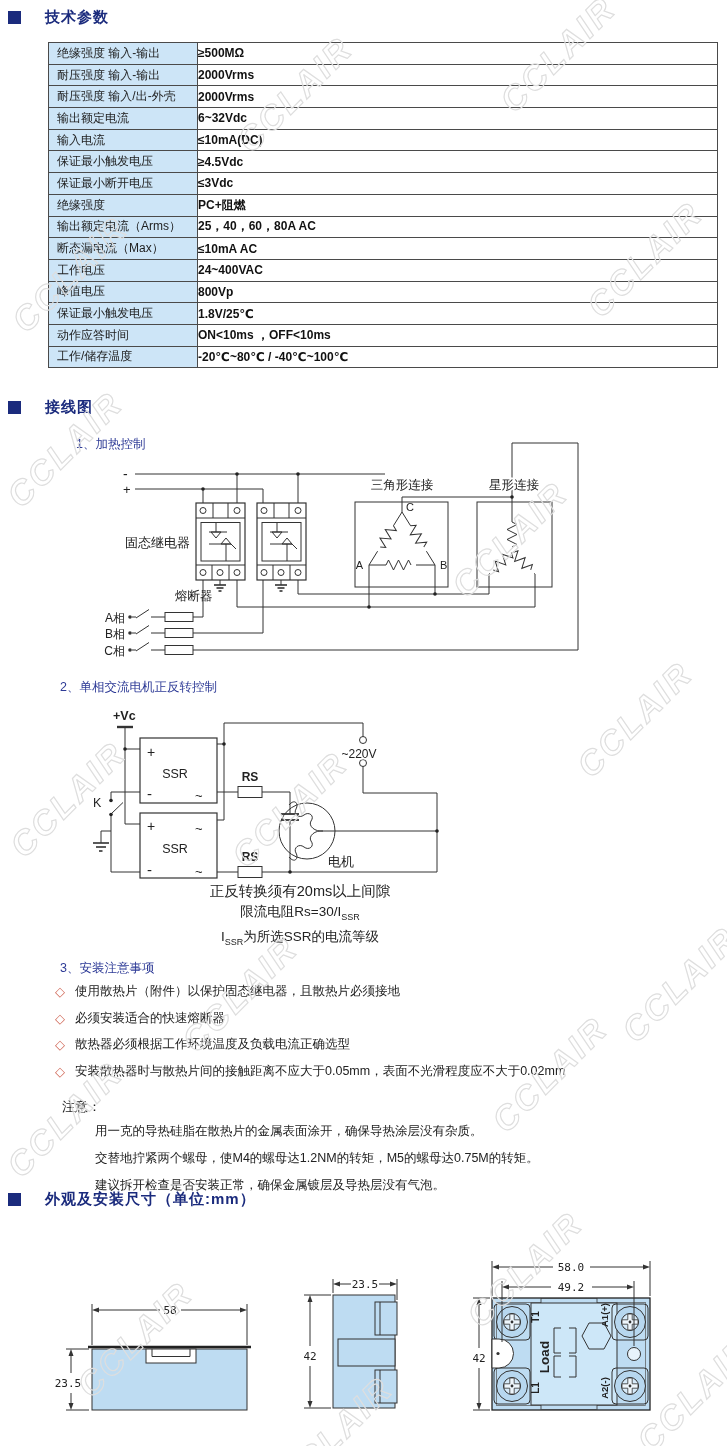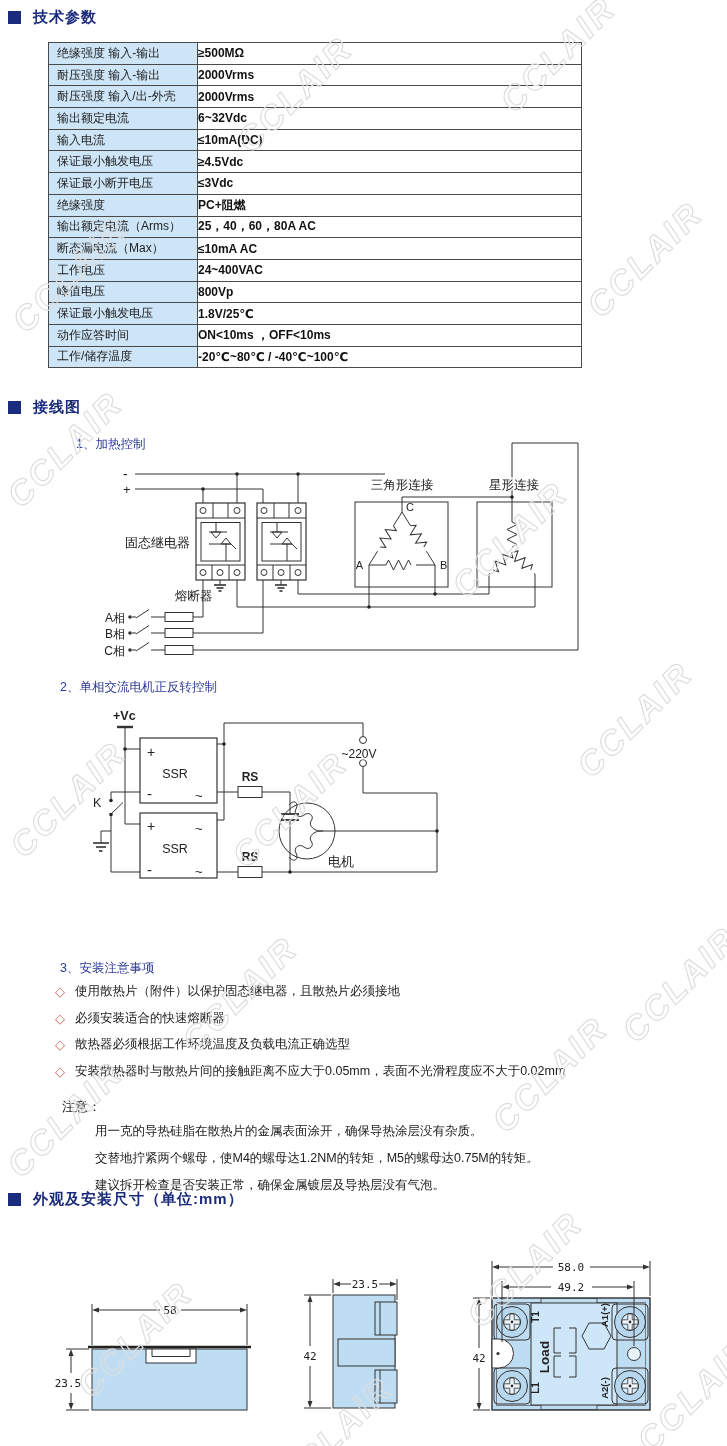--- a/index.html
+++ b/index.html
@@ -3,26 +3,26 @@
 <meta charset="utf-8">
 <style>
   html,body{margin:0;padding:0;background:#fff;}
   #page{position:relative;width:727px;height:1446px;background:#fff;overflow:hidden;
         font-family:"Liberation Sans","DejaVu Sans",sans-serif;color:#222;}
   
   .wm{position:absolute;width:160px;text-align:center;font-size:34px;font-weight:bold;
       letter-spacing:3px;color:rgba(0,0,0,0);-webkit-text-stroke:1.2px #dedede;
       transform:rotate(-45deg);pointer-events:none;z-index:5;font-style:italic;}
   
-  .sec{position:absolute;display:flex;align-items:center;gap:12px;z-index:2;}
+  .sec{position:absolute;display:flex;align-items:center;gap:24px;z-index:2;}
   .sqr{width:13px;height:13px;background:#1b2b7d;}
   .sec h1{margin:0;font-size:15px;font-weight:bold;color:#1b2b7d;letter-spacing:1px;}
   .sub{position:absolute;font-size:12.5px;color:#2d3a96;z-index:2;}
   
-  .spec{position:absolute;left:48px;top:42px;width:534px;border-collapse:collapse;
+  .spec{position:absolute;left:48px;top:42px;width:670px;border-collapse:collapse;
         table-layout:fixed;z-index:2;}
   .spec td{border:1px solid #4a4a4a;font-size:12px;height:20.7px;padding:0 0 0 8px;
            overflow:hidden;white-space:nowrap;}
   .spec td.lab{width:140px;background:#cde5f7;color:#1d1d1d;}
   .spec td.val{padding-left:0;font-weight:bold;color:#111;background:#fff;}
   svg{position:absolute;z-index:2;}
   svg text{font-family:"Liberation Sans","DejaVu Sans",sans-serif;fill:#222;}
   .dimtxt{font-family:"DejaVu Sans Mono","Liberation Mono",monospace;font-size:11px;}
   .okey{paint-order:stroke;stroke:#fff;stroke-width:3px;}
   
@@ -286,20 +286,25 @@
     <text x="110" y="133" font-size="13">~</text>
     <text x="90" y="153" font-size="12.5" text-anchor="middle">SSR</text>
     <text x="62" y="175" font-size="15">-</text>
     <text x="110" y="176" font-size="13">~</text>
     <text x="165" y="81" font-size="12" text-anchor="middle" font-weight="bold">RS</text>
     <text x="165" y="161" font-size="12" text-anchor="middle" font-weight="bold">RS</text>
     <text x="274" y="58" font-size="12" text-anchor="middle" class="okey">~220V</text>
     <text x="243" y="166" font-size="13">电机</text>
   </svg>
 
+  <div class="caps">
+    <div class="c1">正反转换须有20ms以上间隙</div>
+    <div class="c2"><span>限流电阻Rs=30/I</span><sub>SSR</sub></div>
+    <div class="c2"><span>I</span><sub>SSR</sub><span>为所选SSR的电流等级</span></div>
+  </div>
 
   <div class="sub" style="left:60px;top:960px">3、安装注意事项</div>
 
   <div class="bullets">
     <div class="bul">
         <span class="dia">◇</span>
         <span>使用散热片（附件）以保护固态继电器，且散热片必须接地</span>
       </div>
     <div class="bul">
         <span class="dia">◇</span>

